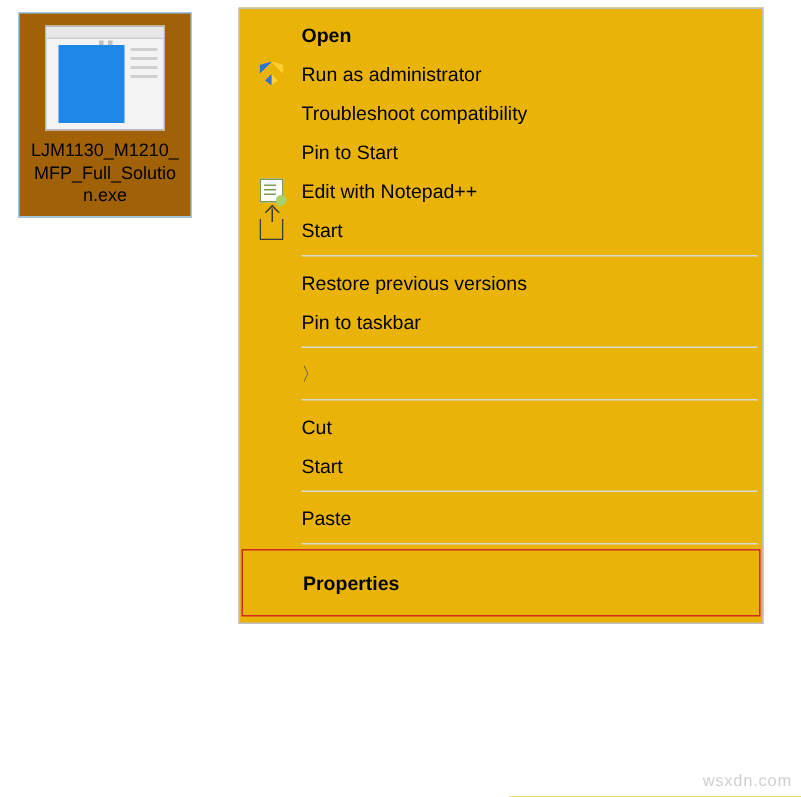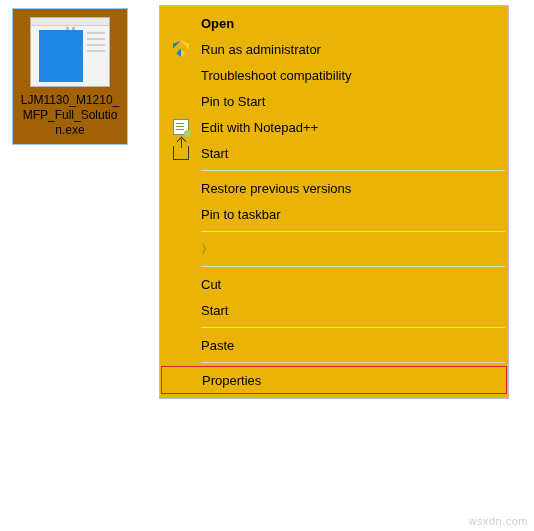--- a/index.html
+++ b/index.html
@@ -104,24 +104,25 @@
       color: #4a4a4a;
       font-size: 12px;
     }
     .separator {
       height: 1px;
       background: #d9d9d9;
       margin: 4px 2px 4px 40px;
     }
     .highlight-box {
       border: 1px solid #d12b1f;
-      height: 28px;
+      height: 45px;
       display: flex;
       align-items: center;
       margin: -1px 0 0 0;
+      font-weight: bold;
     }
     
     .shield-icon {
       width: 16px; height: 16px;
       background:
         linear-gradient(135deg,#2f74d0 50%, transparent 50%),
         linear-gradient(45deg, transparent 50%, #ffcf32 50%),
         linear-gradient(-45deg,#2f74d0 50%, transparent 50%),
         linear-gradient(-135deg,transparent 50%, #ffcf32 50%);
       background-size: 8px 8px;

